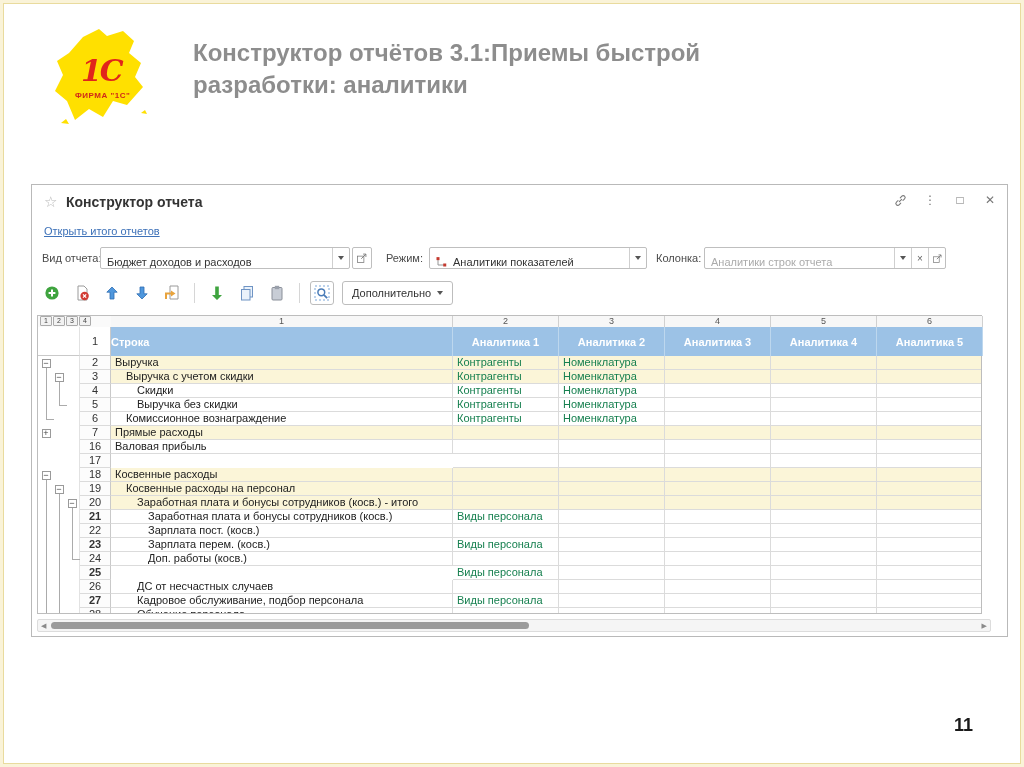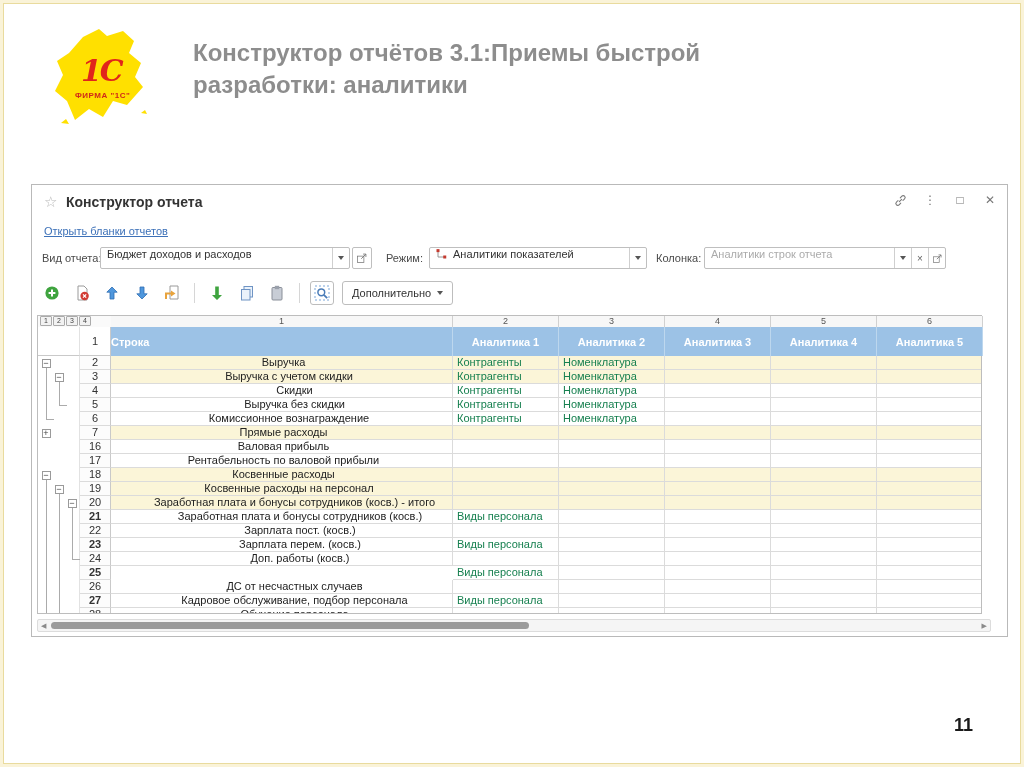--- a/index.html
+++ b/index.html
@@ -22,21 +22,21 @@
   .star { position:absolute; left:12px; top:8px; font-size:15px; color:#B9B9B9; }
   .win-title { position:absolute; left:34px; top:9px; font-size:14px; font-weight:bold; color:#333; }
   .win-icons { position:absolute; right:10px; top:8px; display:flex; gap:16px; align-items:center; color:#777; }
   .win-icons .wi { width:14px; height:14px; display:flex; align-items:center; justify-content:center; font-size:12px; color:#777; cursor:default; }
 
   .open-link { position:absolute; left:12px; top:40px; font-size:11px; color:#3D71B8; text-decoration:underline; }
 
   
   .fieldrow { position:absolute; left:0; top:62px; right:0; height:24px; font-size:11px; color:#4a4a4a; }
   .flabel { position:absolute; top:5px; }
-  .combo { position:absolute; top:0; height:22px; border:1px solid #BFBFBF; border-radius:2px; background:#fff; display:flex; align-items:flex-start; }
+  .combo { position:absolute; top:0; height:22px; border:1px solid #BFBFBF; border-radius:2px; background:#fff; display:flex; align-items:flex-end; }
   .combo .ctext { flex:1; padding:0 6px; color:#333; white-space:nowrap; overflow:hidden; }
   .combo .ctext.placeholder { color:#ABABAB; }
   .combo .seg { width:17px; height:100%; border-left:1px solid #CFCFCF; display:flex; align-items:center; justify-content:center; color:#666; font-size:10px; }
   .arr-down { width:0; height:0; border-left:3.5px solid transparent; border-right:3.5px solid transparent; border-top:4px solid #555; }
   .chooser-btn { position:absolute; top:0; width:20px; height:22px; border:1px solid #BFBFBF; border-radius:2px; background:#fff; display:flex; align-items:center; justify-content:center; }
   .mode-ico { margin-left:5px; }
 
   
   .toolbar { position:absolute; left:8px; top:94px; height:28px; display:flex; align-items:center; gap:6px; }
   .tbtn { width:24px; height:24px; display:flex; align-items:center; justify-content:center; background:transparent; border:none; }
@@ -56,21 +56,21 @@
   .hdrrow .hcell { position:absolute; top:0; height:29px; background:#9CC2E6; color:#fff; font-weight:bold; display:flex; align-items:center; border-right:1px solid #BDD7EE; }
   .hdrrow .hnum { position:absolute; top:0; height:29px; background:#fff; border-right:1px solid #C9C9C9; border-bottom:1px solid #C9C9C9; display:flex; align-items:center; justify-content:center; color:#333; }
   .hdrrow .hgutter { position:absolute; top:0; height:29px; background:#fff; border-right:1px solid #E2E2E2; border-bottom:1px solid #C9C9C9; }
 
   .gbody { position:relative; height:258px; overflow:hidden; border:1px solid #BDBDBD; border-top:none; background:#fff; }
   .grow { position:absolute; left:0; height:14px; width:100%; }
   .gcell { position:absolute; top:0; height:14px; border-right:1px solid #DBDBDB; border-bottom:1px solid #DBDBDB; line-height:13px; white-space:nowrap; overflow:hidden; background:#fff; }
   .gcell.rownum { text-align:center; color:#333; background:#FCFCFC; border-right:1px solid #C9C9C9; }
   .gcell.rownum.bold { font-weight:bold; }
   .gcell.gutterc { border-right:1px solid #E2E2E2; border-bottom:none; background:#fff; }
-  .gcell.name { padding-left:4px; color:#222;text-align:center; }
+  .gcell.name { padding-left:4px; color:#222; }
   .gcell.acell { padding-left:4px; color:#178050; }
   .bg-y { background:#FBF5D8 !important; }
 
   .expbox { position:absolute; width:9px; height:9px; border:1px solid #9A9A9A; background:#fff; z-index:3; font-size:9px; line-height:7px; text-align:center; color:#444; }
   .treeline { position:absolute; background:#ABABAB; z-index:2; }
 
   .vscroll { position:absolute; top:0; right:-9px; width:9px; background:#F3F3F3; border:1px solid #D2D2D2; }
 
   .hscroll { position:absolute; left:5px; width:954px; height:13px; background:#F5F5F5; border:1px solid #DCDCDC; border-radius:2px; }
   .hthumb { position:absolute; left:13px; top:2px; width:478px; height:7px; background:#9B9B9B; border-radius:4px; }
@@ -104,21 +104,21 @@
           <svg width="13" height="13" viewBox="0 0 16 16">
               <path d="M6.5 9.5l3-3M5 8l-2 2a2.3 2.3 0 0 0 3.3 3.3l2-2M11 8l2-2a2.3 2.3 0 0 0-3.3-3.3l-2 2" fill="none" stroke="#777" stroke-width="1.3" stroke-linecap="round"></path>
             </svg>
         </span>
         <span class="wi">⋮</span>
         <span class="wi">□</span>
         <span class="wi">✕</span>
       </span>
     </div>
 
-    <a class="open-link" href="#">Открыть бланки отчетов</a>
+    <a class="open-link" href="#">Открыть итого отчетов</a>
 
     <div class="fieldrow">
       <span class="flabel" style="left:10px">Вид отчета:</span>
       <div class="combo" style="left:68px; width:250px">
         <span class="ctext">Бюджет доходов и расходов</span>
         <span class="seg">
             <span class="arr-down"></span>
           </span>
       </div>
       <div class="chooser-btn" style="left:320px">
@@ -312,21 +312,20 @@
             <span class="gcell name" style="left:73px;width:342px;padding-left:4px">Валовая прибыль</span>
             <span class="gcell acell" style="left:415px;width:106px"></span>
             <span class="gcell acell" style="left:521px;width:106px"></span>
             <span class="gcell acell" style="left:627px;width:106px"></span>
             <span class="gcell acell" style="left:733px;width:106px"></span>
             <span class="gcell acell" style="left:839px;width:106px"></span>
           </div>
           <div class="grow" style="top:98px">
             <span class="gcell gutterc" style="left:0;width:42px"></span>
             <span class="gcell rownum" style="left:42px;width:31px">17</span>
-            <span class="gcell name" style="left:73px;width:342px;padding-left:4px">Рентабельность по валовой прибыли</span>
             <span class="gcell acell" style="left:415px;width:106px"></span>
             <span class="gcell acell" style="left:521px;width:106px"></span>
             <span class="gcell acell" style="left:627px;width:106px"></span>
             <span class="gcell acell" style="left:733px;width:106px"></span>
             <span class="gcell acell" style="left:839px;width:106px"></span>
           </div>
           <div class="grow" style="top:112px">
             <span class="gcell gutterc" style="left:0;width:42px"></span>
             <span class="gcell rownum" style="left:42px;width:31px">18</span>
             <span class="gcell name bg-y" style="left:73px;width:342px;padding-left:4px">Косвенные расходы</span>

